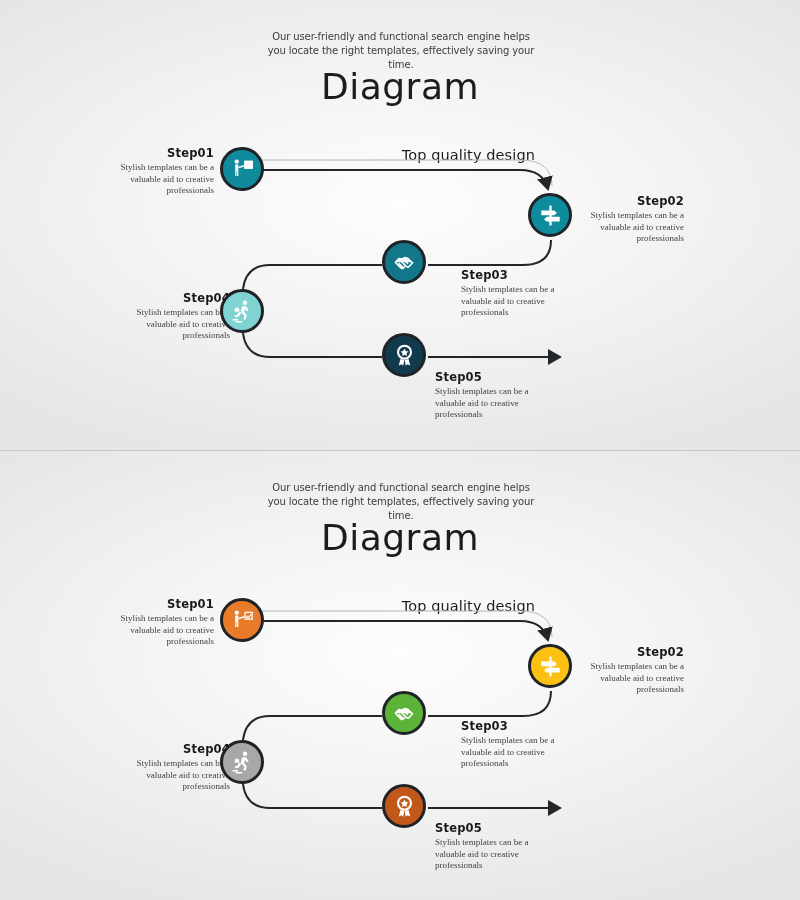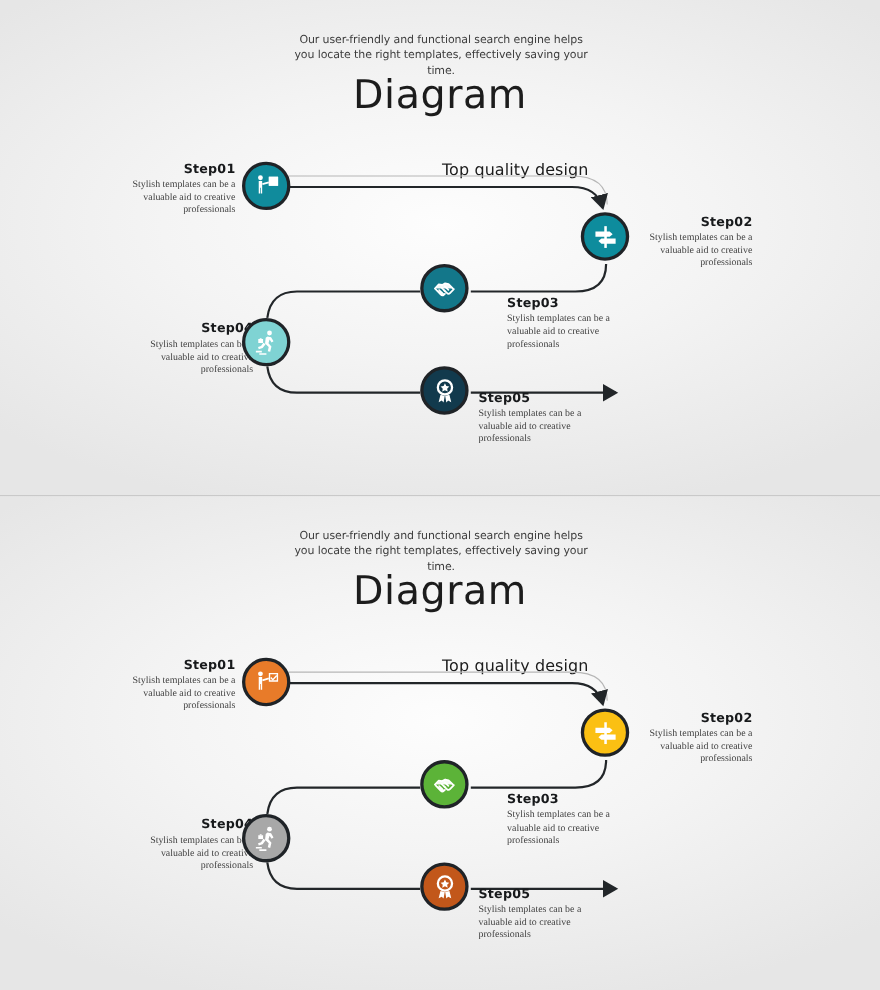--- a/index.html
+++ b/index.html
@@ -110,21 +110,21 @@
     font-family: Liberation Serif, serif;
   }
   .align-right { text-align: right; }
   .align-left  { text-align: left; }
 
   
   .b1 { left: 108px; top: 146px; width: 106px; }
   .b2 { left: 588px; top: 194px; width: 96px; text-align: right; }
   .b3 { left: 435px; top: 268px; width: 96px; margin-left: 26px; }
   .b4 { left: 124px; top: 291px; width: 106px; }
-  .b5 { left: 435px; top: 354px; width: 120px; }
+  .b5 { left: 435px; top: 370px; width: 120px; }
 
   
   .n1 { left: 220px; top: 147px; }
   .n2 { left: 528px; top: 193px; }
   .n3 { left: 382px; top: 240px; }
   .n4 { left: 220px; top: 289px; }
   .n5 { left: 382px; top: 333px; }
 </style>
 </head>
 <body style="background: rgb(234, 234, 234);">

